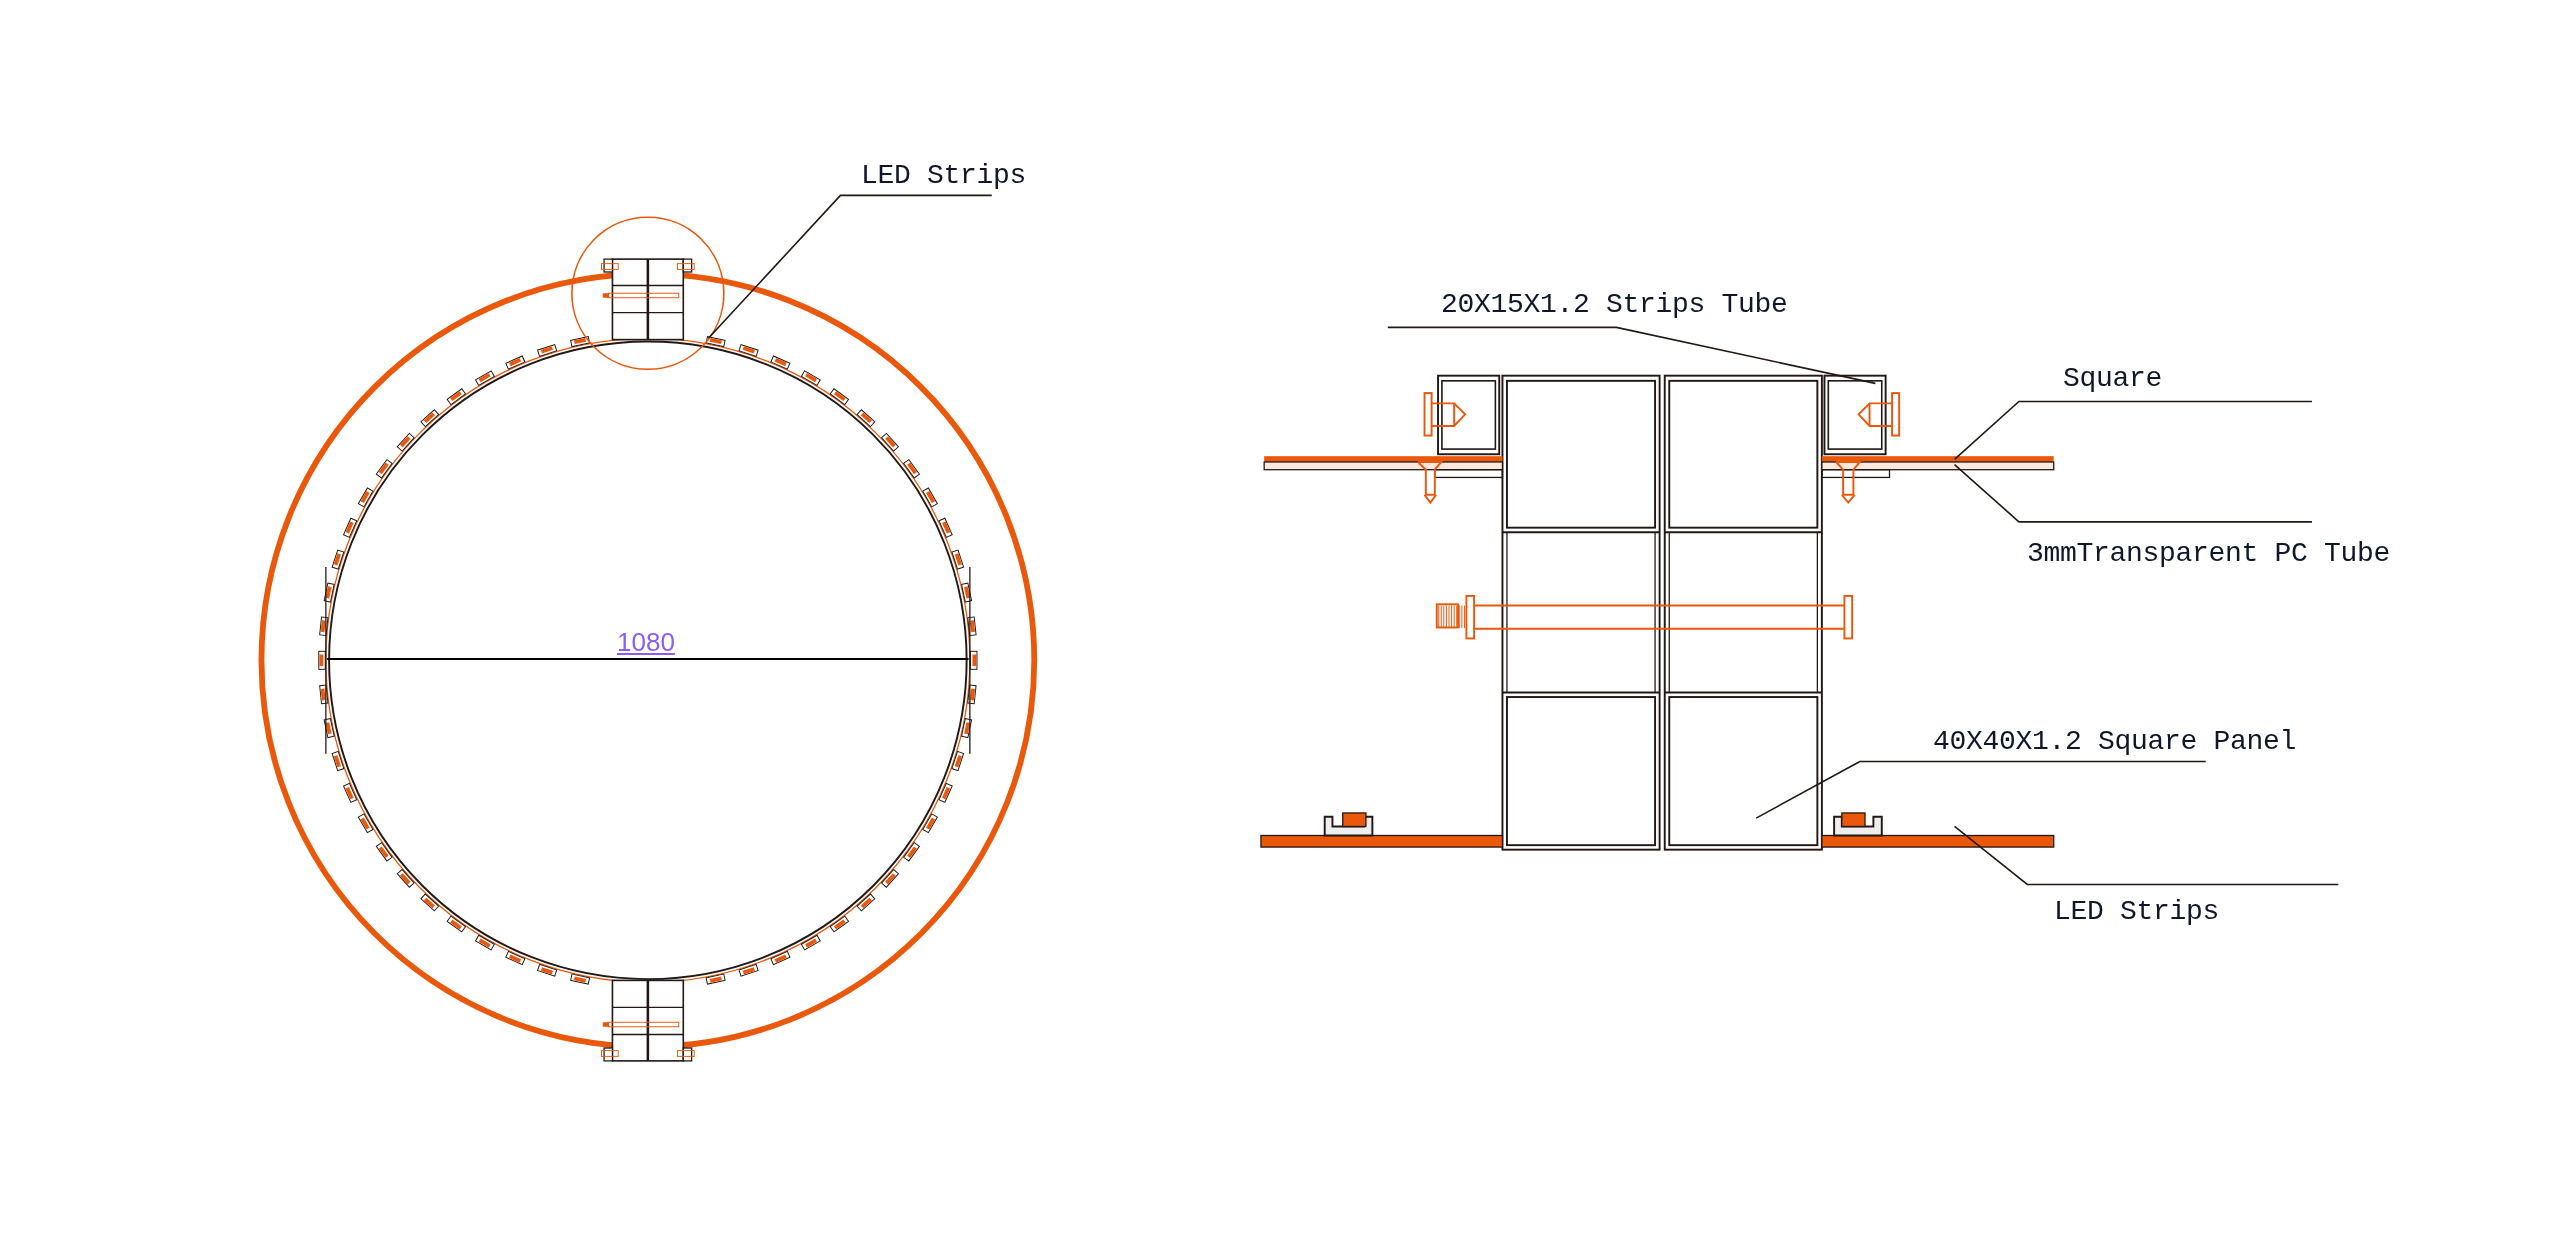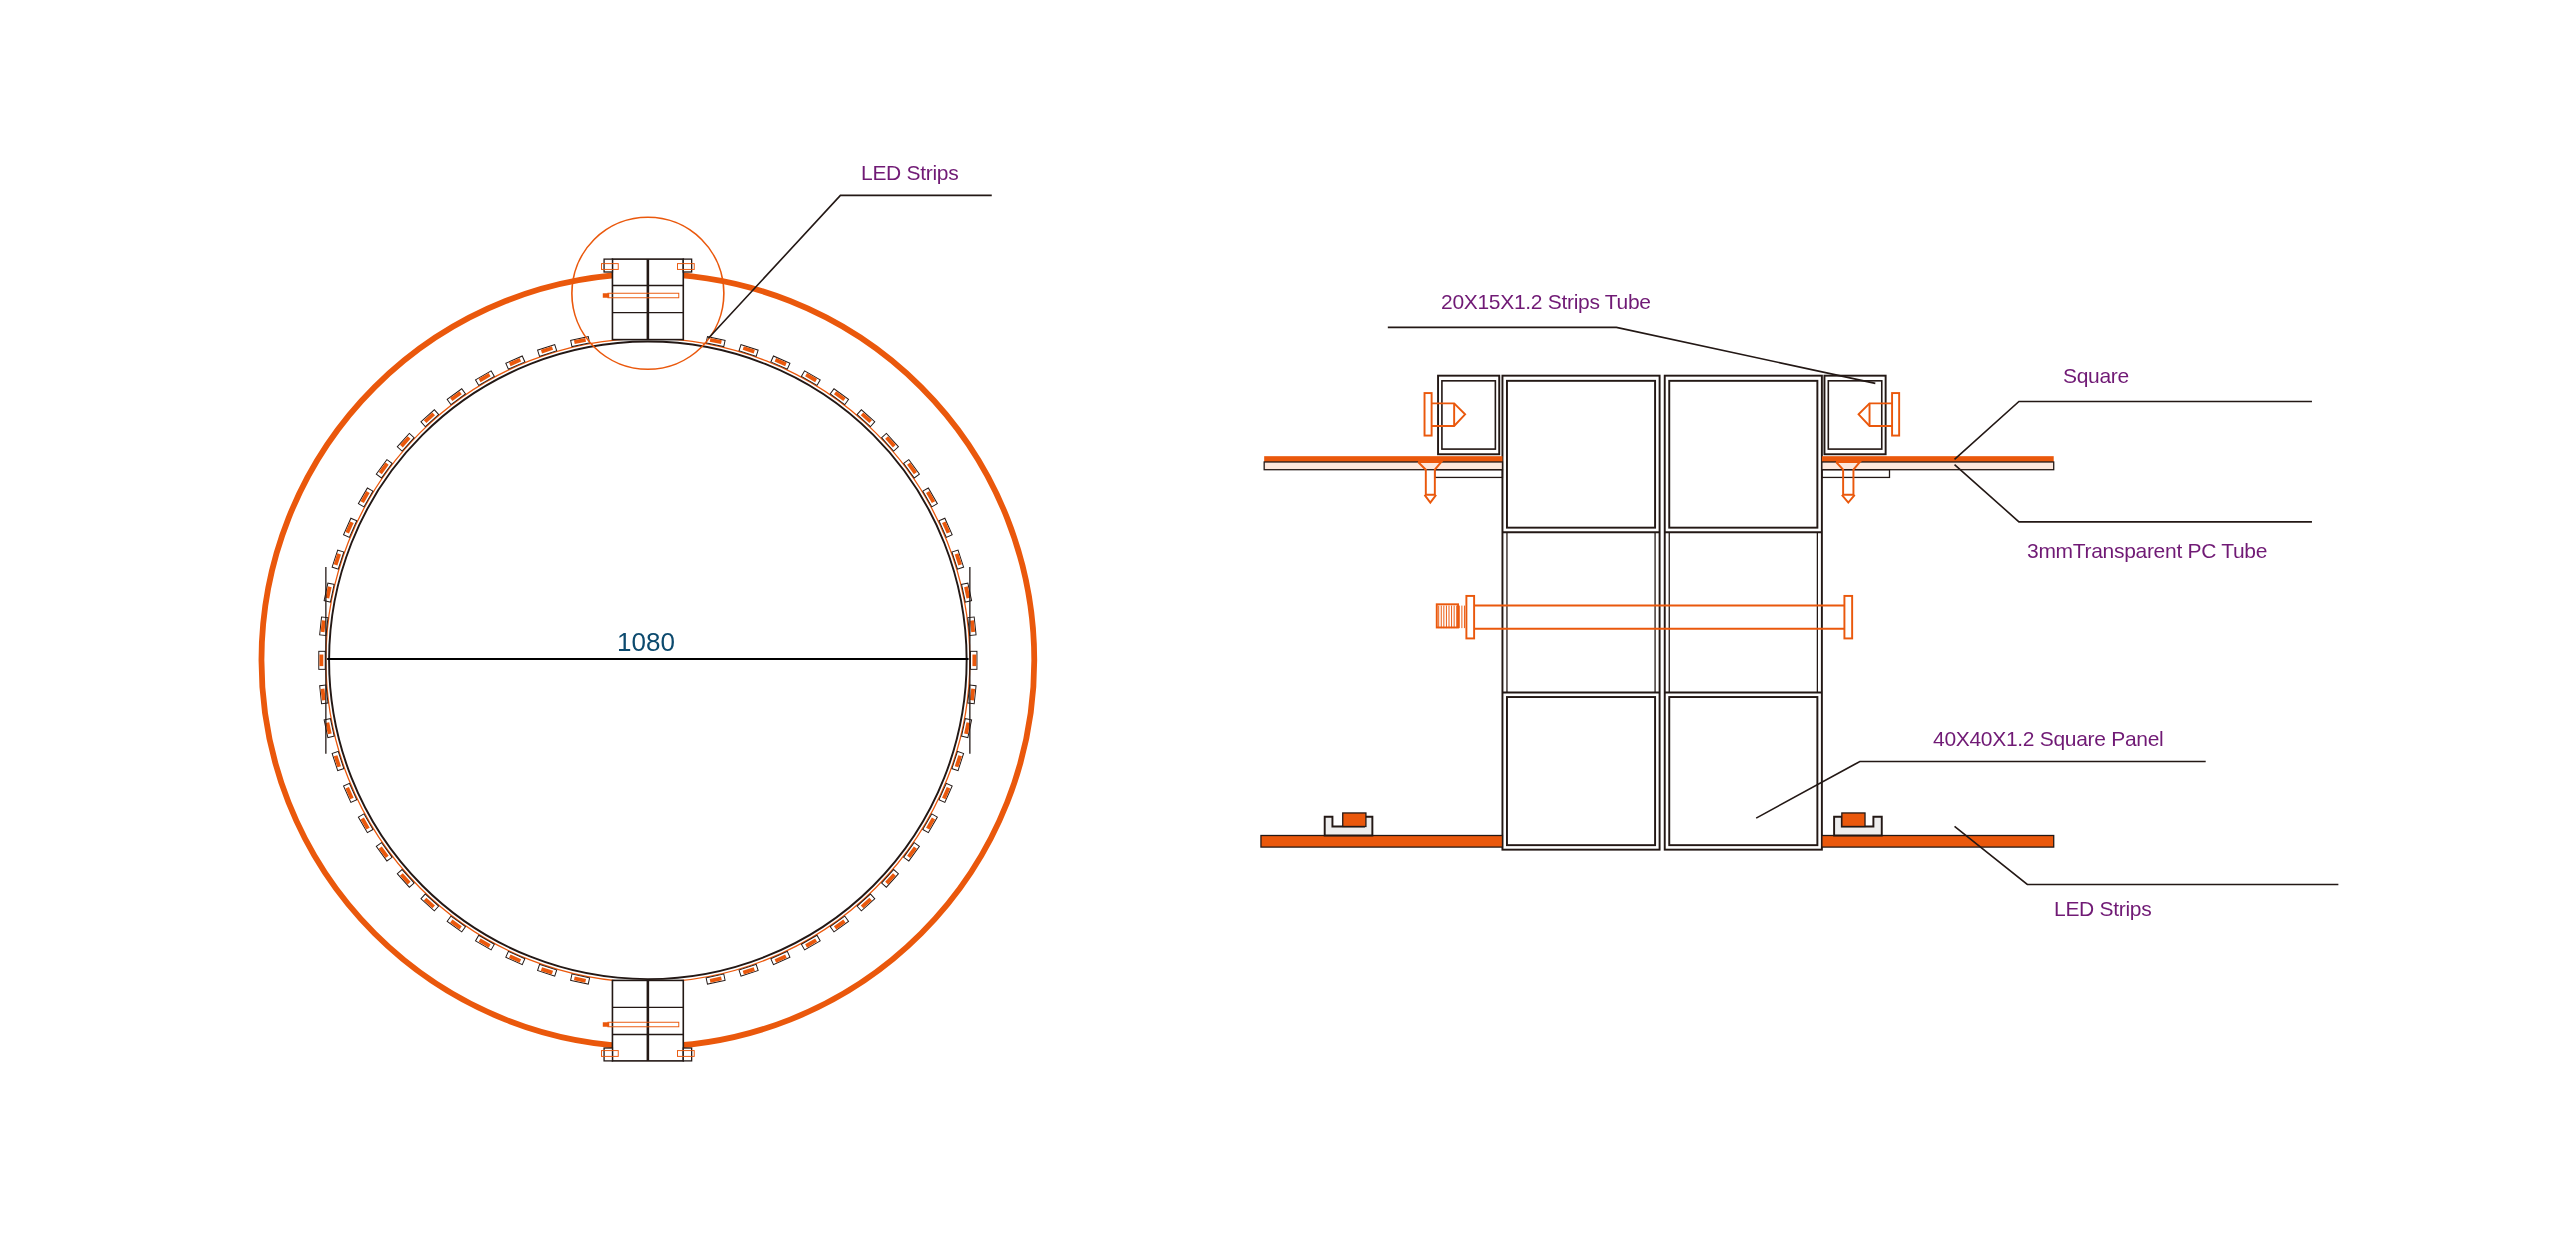--- a/index.html
+++ b/index.html
@@ -1,21 +1,21 @@
 <!DOCTYPE html>
 <html style="font-size:10.3px"><head>
 <meta charset="utf-8">
 <style>
   html, body { margin: 0; padding: 0; background: #ffffff; }
   body { width: 2576px; height: 1235px; position: relative; overflow: hidden;
          font-family: "Liberation Sans", "DejaVu Sans", sans-serif; }
   #canvas { position: absolute; left: 0; top: 0; width: 2576px; height: 1235px; }
-  .label { position: absolute; font-family: Liberation Sans, sans-serif;
-           font-size: 21px; color: #701a75; white-space: nowrap; line-height: 1; letter-spacing: -0.3px; }
-  .dim { position: absolute; font-family: "Liberation Sans", sans-serif; font-size: 26px; color: #0c4a6e; line-height: 1; }
+  .label { position: absolute; font-family: Liberation Mono, monospace;
+           font-size: 28px; color: #0f172a; white-space: nowrap; line-height: 1; letter-spacing: -0.3px; }
+  .dim { position: absolute; font-family: "Liberation Sans", sans-serif; font-size: 26px; color: #8b5cf6; line-height: 1; text-decoration: underline; }
 </style>
 </head>
 <body>
 
 <svg id="canvas" viewBox="0 0 4000 1917" xmlns="http://www.w3.org/2000/svg">
   <defs>
     <g id="led-chip">
       <rect x="-14" y="-5" width="28" height="10" fill="#fff" stroke="#231815" stroke-width="1.5"></rect>
       <rect x="-9" y="-4" width="18" height="6" fill="#EA580C"></rect>
     </g>

